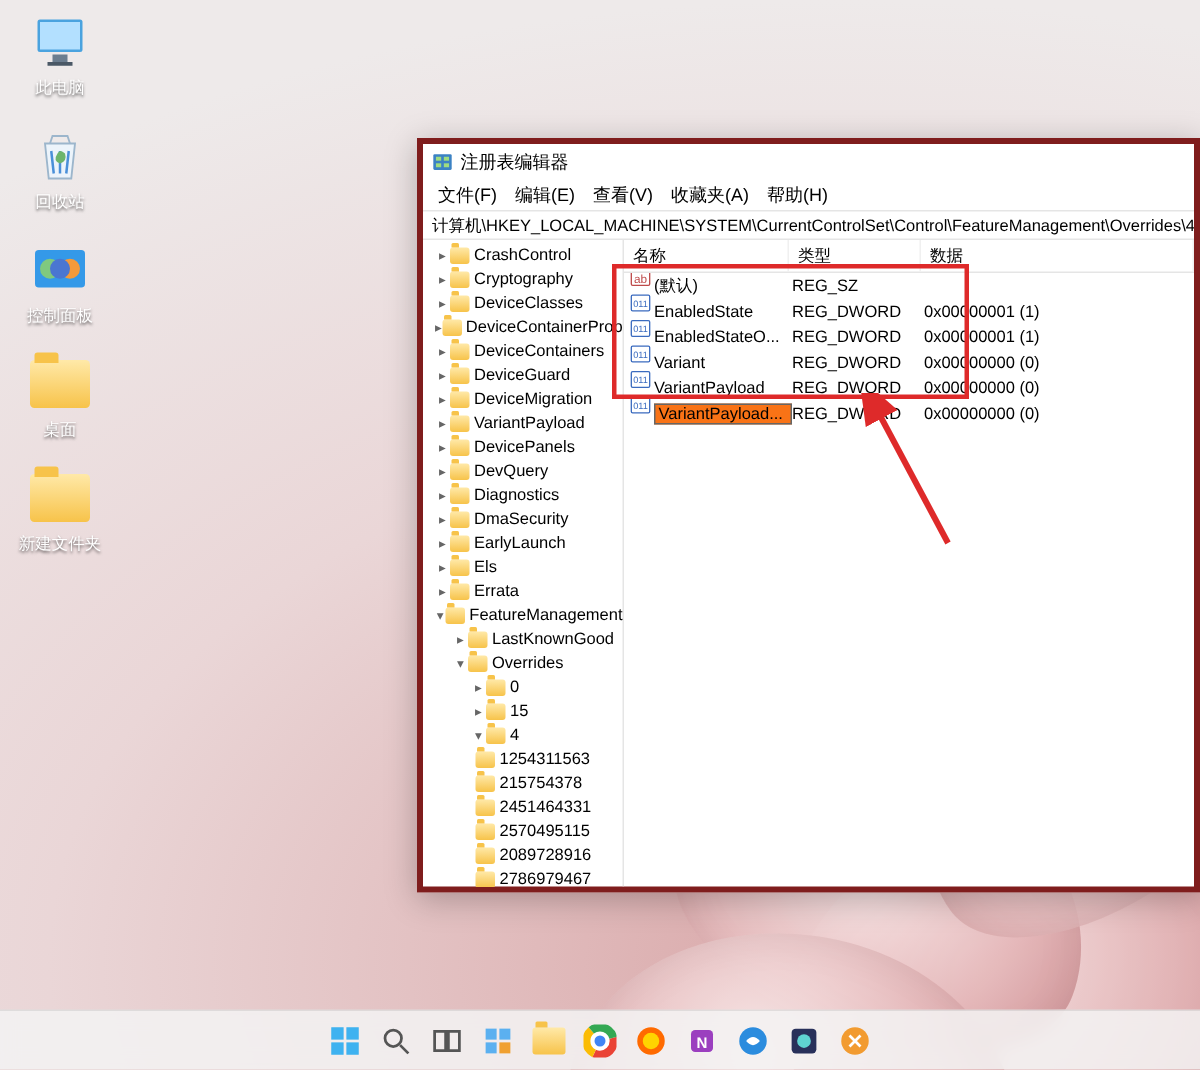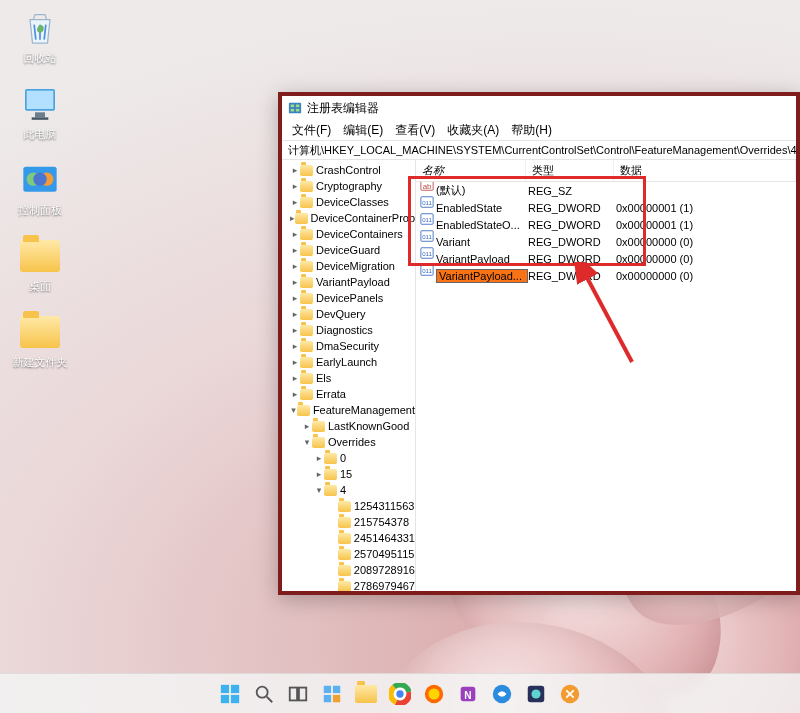--- a/index.html
+++ b/index.html
@@ -24,26 +24,26 @@
 .titlebar .ticon { width:14px; height:14px; }
 .menubar { height: 20px; display:flex; gap:0; padding:0 4px; font-size:12px; }
 .menubar span { padding:2px 6px; cursor:pointer; }
 .addrbar { height: 20px; border-top:1px solid #e5e5e5; border-bottom:1px solid #e5e5e5; font-size:11px; padding:2px 6px; white-space:nowrap; overflow:hidden; background:#fff;}
 .content { flex:1; display:flex; overflow:hidden; }
 .tree { width:134px; border-right:1px solid #e5e5e5; overflow:auto; font-size:11px; padding-top:2px; }
 .tnode { display:flex; align-items:center; height:16px; padding-left:4px; cursor:pointer; white-space:nowrap; }
 .tnode .arr { width:10px; text-align:center; color:#666; font-size:9px; }
 .tnode .fic { width:13px; height:11px; background:linear-gradient(#ffe9a8,#f7c34a); border-radius:2px; margin-right:3px; position:relative; flex-shrink:0;}
 .tnode .fic::before{content:"";position:absolute;top:-3px;left:1px;width:5px;height:3px;background:#f7c34a;border-radius:1px 1px 0 0;}
-.ind1{padding-left:8px;} .ind2{padding-left:20px;} .ind3{padding-left:32px;} .ind4{padding-left:46px;align-items:center;}
+.ind1{padding-left:8px;} .ind2{padding-left:20px;} .ind3{padding-left:32px;} .ind4{padding-left:25px;align-items:center;}
 
 .vals { flex:1; overflow:auto; font-size:11px; }
 .vhead { display:flex; border-bottom:1px solid #e5e5e5; font-size:11px; position:sticky; top:0; background:#fff;}
 .vhead span { padding:3px 6px; border-right:1px solid #f0f0f0; }
-.vh1{width:110px;font-style:italic;} .vh2{width:88px;} .vh3{flex:1;}
+.vh1{width:110px;} .vh2{width:88px;} .vh3{flex:1;}
 .vrow { display:flex; height:17px; align-items:center; cursor:pointer;}
 .vrow .vicon { width:14px; height:26px; margin-left:4px; margin-right:2px; flex-shrink:0;}
 .vrow .c1{width:92px; overflow:hidden; white-space:nowrap; text-overflow:ellipsis;}
 .vrow .c2{width:88px;}
 .vrow .c3{flex:1;}
 .vrow.sel-edit .c1 { border:1px solid #666; padding:0 2px; background:#f97316;}
 
 .highlight-box { position:absolute; border:3px solid #de2a2a; pointer-events:none; }
 .hb1 { left:408px; top:176px; width:238px; height:90px; }
 .arrow-svg { position:absolute; left:572px; top:262px; width:80px; height:110px; pointer-events:none; }
@@ -58,41 +58,41 @@
 <div class="wallpaper">
   <div class="flower">
     <div class="petal p1"></div>
       <div class="petal p2"></div>
       <div class="petal p3"></div>
       <div class="petal p4"></div>
   </div>
 </div>
 
 <div class="desktop-icons">
+  <div class="di">
+    <div class="ic">
+        <svg viewBox="0 0 48 48">
+          <rect x="6" y="6" width="36" height="26" rx="2" fill="#4aa3df"></rect>
+          <rect x="8" y="8" width="32" height="22" fill="#b3e0ff"></rect>
+          <rect x="18" y="34" width="12" height="6" fill="#6b7d8f"></rect>
+          <rect x="14" y="40" width="20" height="3" fill="#4a5866"></rect>
+        </svg>
+      </div>
+    <span>此电脑</span>
+  </div>
   <div class="di">
     <div class="ic">
         <svg viewBox="0 0 48 48">
           <path d="M12 14 L36 14 L33 42 L15 42 Z" fill="#ecf4fb" stroke="#9cb6cc" stroke-width="1.5"></path>
           <path d="M17 20 L19 38 M24 20 L24 38 M31 20 L29 38" stroke="#4a90d9" stroke-width="2" fill="none"></path>
           <path d="M16 14 L18 8 L30 8 L32 14" fill="none" stroke="#9cb6cc" stroke-width="1.5"></path>
           <path d="M22 22 Q24 18 28 22 Q30 28 24 30 Q18 28 22 22" fill="#6db56d"></path>
         </svg>
       </div>
     <span>回收站</span>
-  </div>
-  <div class="di">
-    <div class="ic">
-        <svg viewBox="0 0 48 48">
-          <rect x="6" y="6" width="36" height="26" rx="2" fill="#4aa3df"></rect>
-          <rect x="8" y="8" width="32" height="22" fill="#b3e0ff"></rect>
-          <rect x="18" y="34" width="12" height="6" fill="#6b7d8f"></rect>
-          <rect x="14" y="40" width="20" height="3" fill="#4a5866"></rect>
-        </svg>
-      </div>
-    <span>此电脑</span>
   </div>
   <div class="di">
     <div class="ic">
         <svg viewBox="0 0 48 48">
           <rect x="4" y="8" width="40" height="30" rx="3" fill="#3499e8"></rect>
           <circle cx="16" cy="23" r="8" fill="#7fc97f"></circle>
           <circle cx="32" cy="23" r="8" fill="#f49a3a"></circle>
           <circle cx="24" cy="23" r="8" fill="#4a76d1"></circle>
         </svg>
       </div>

